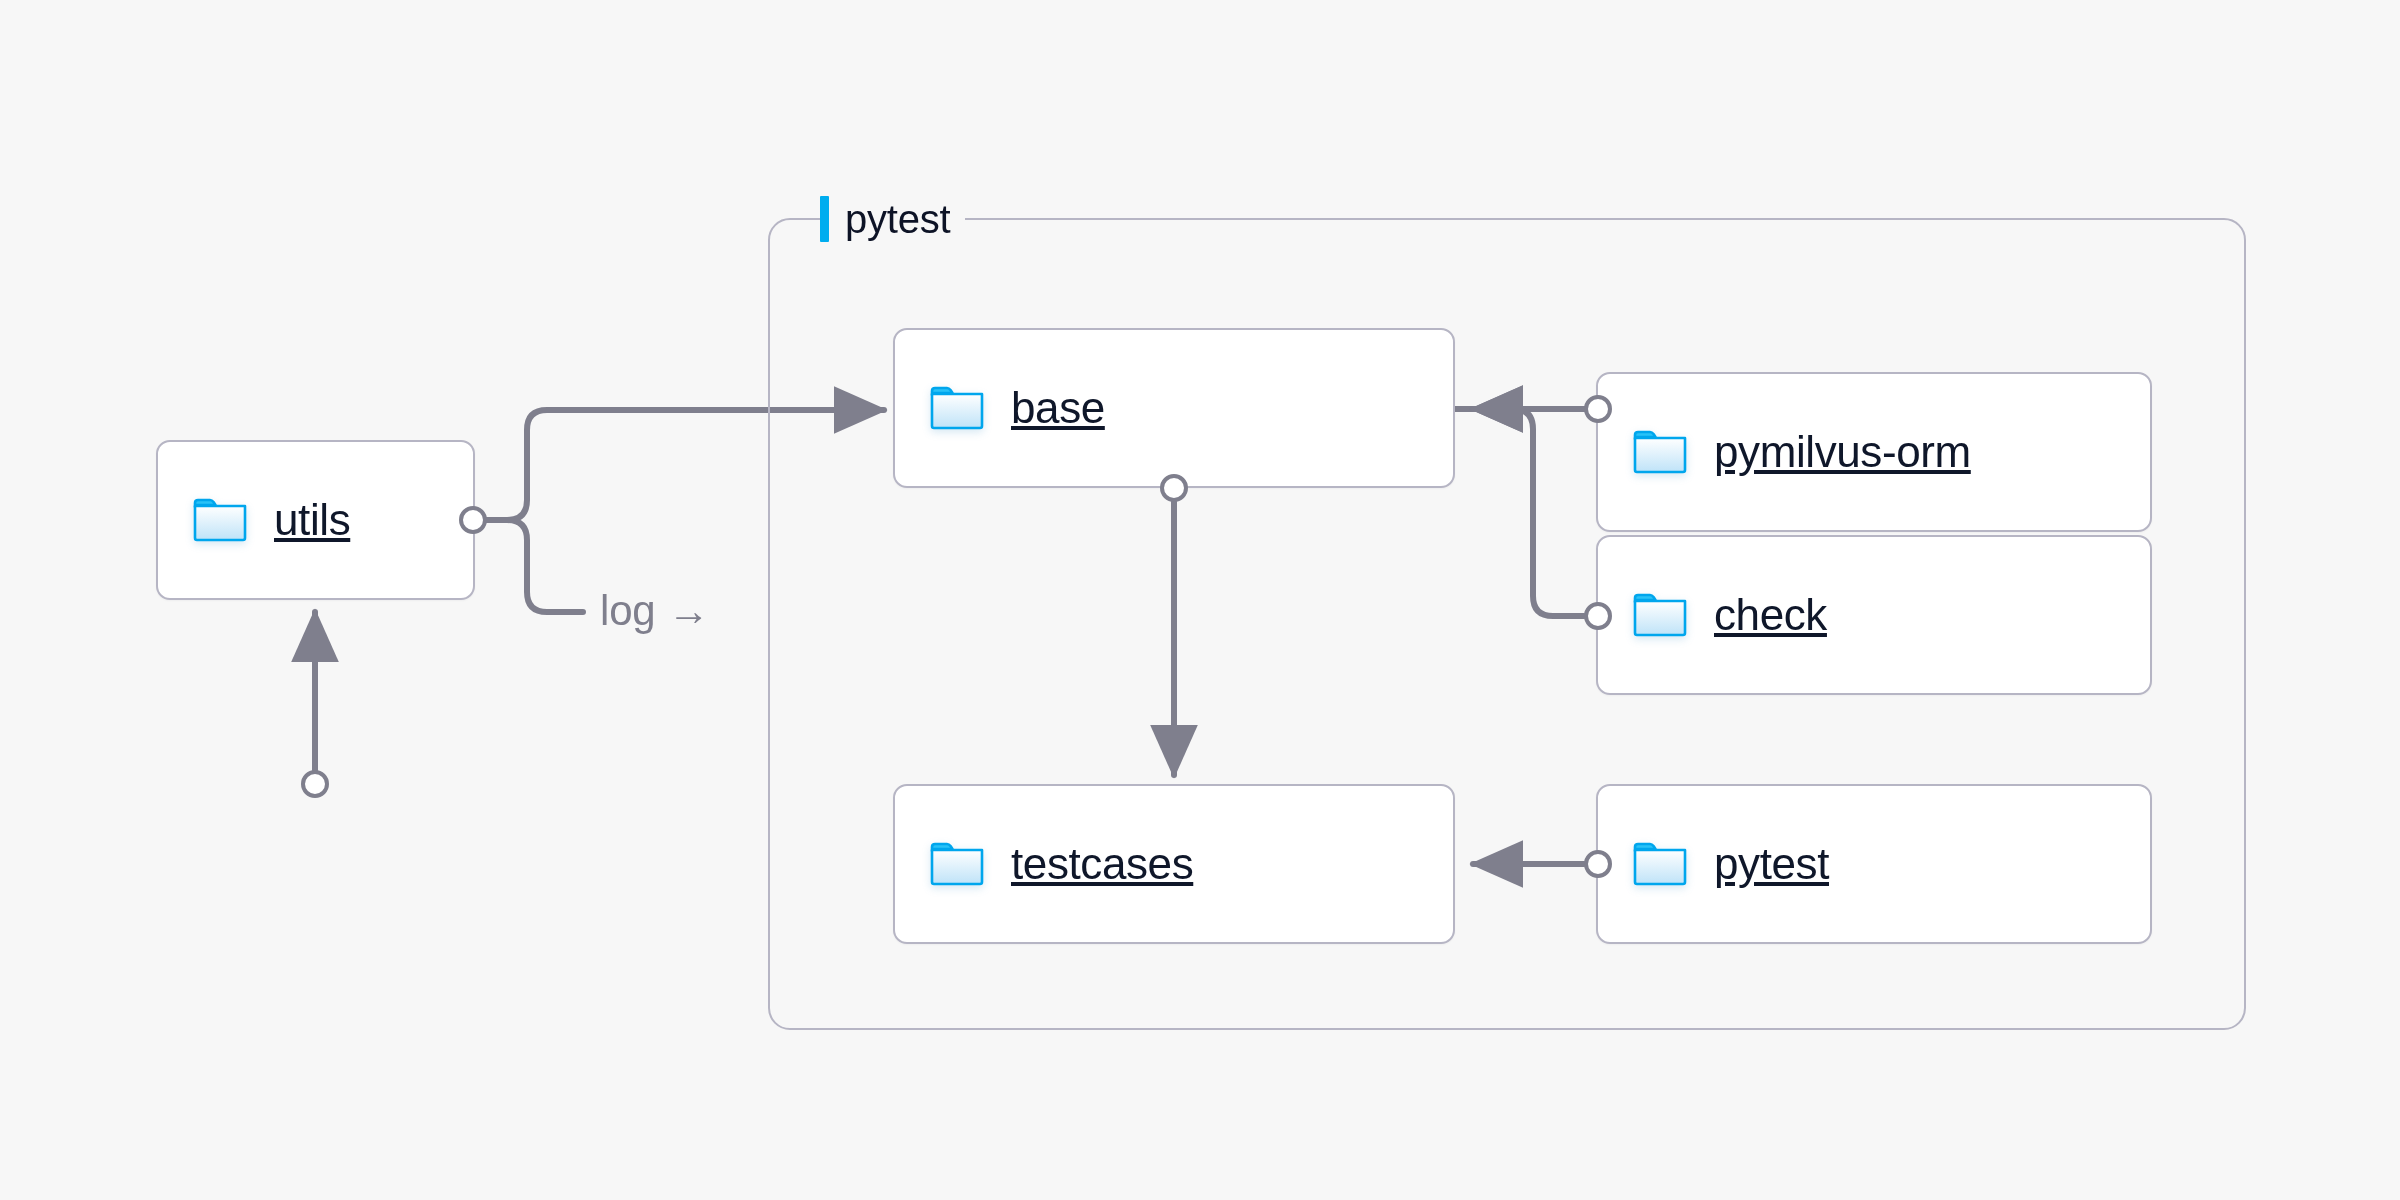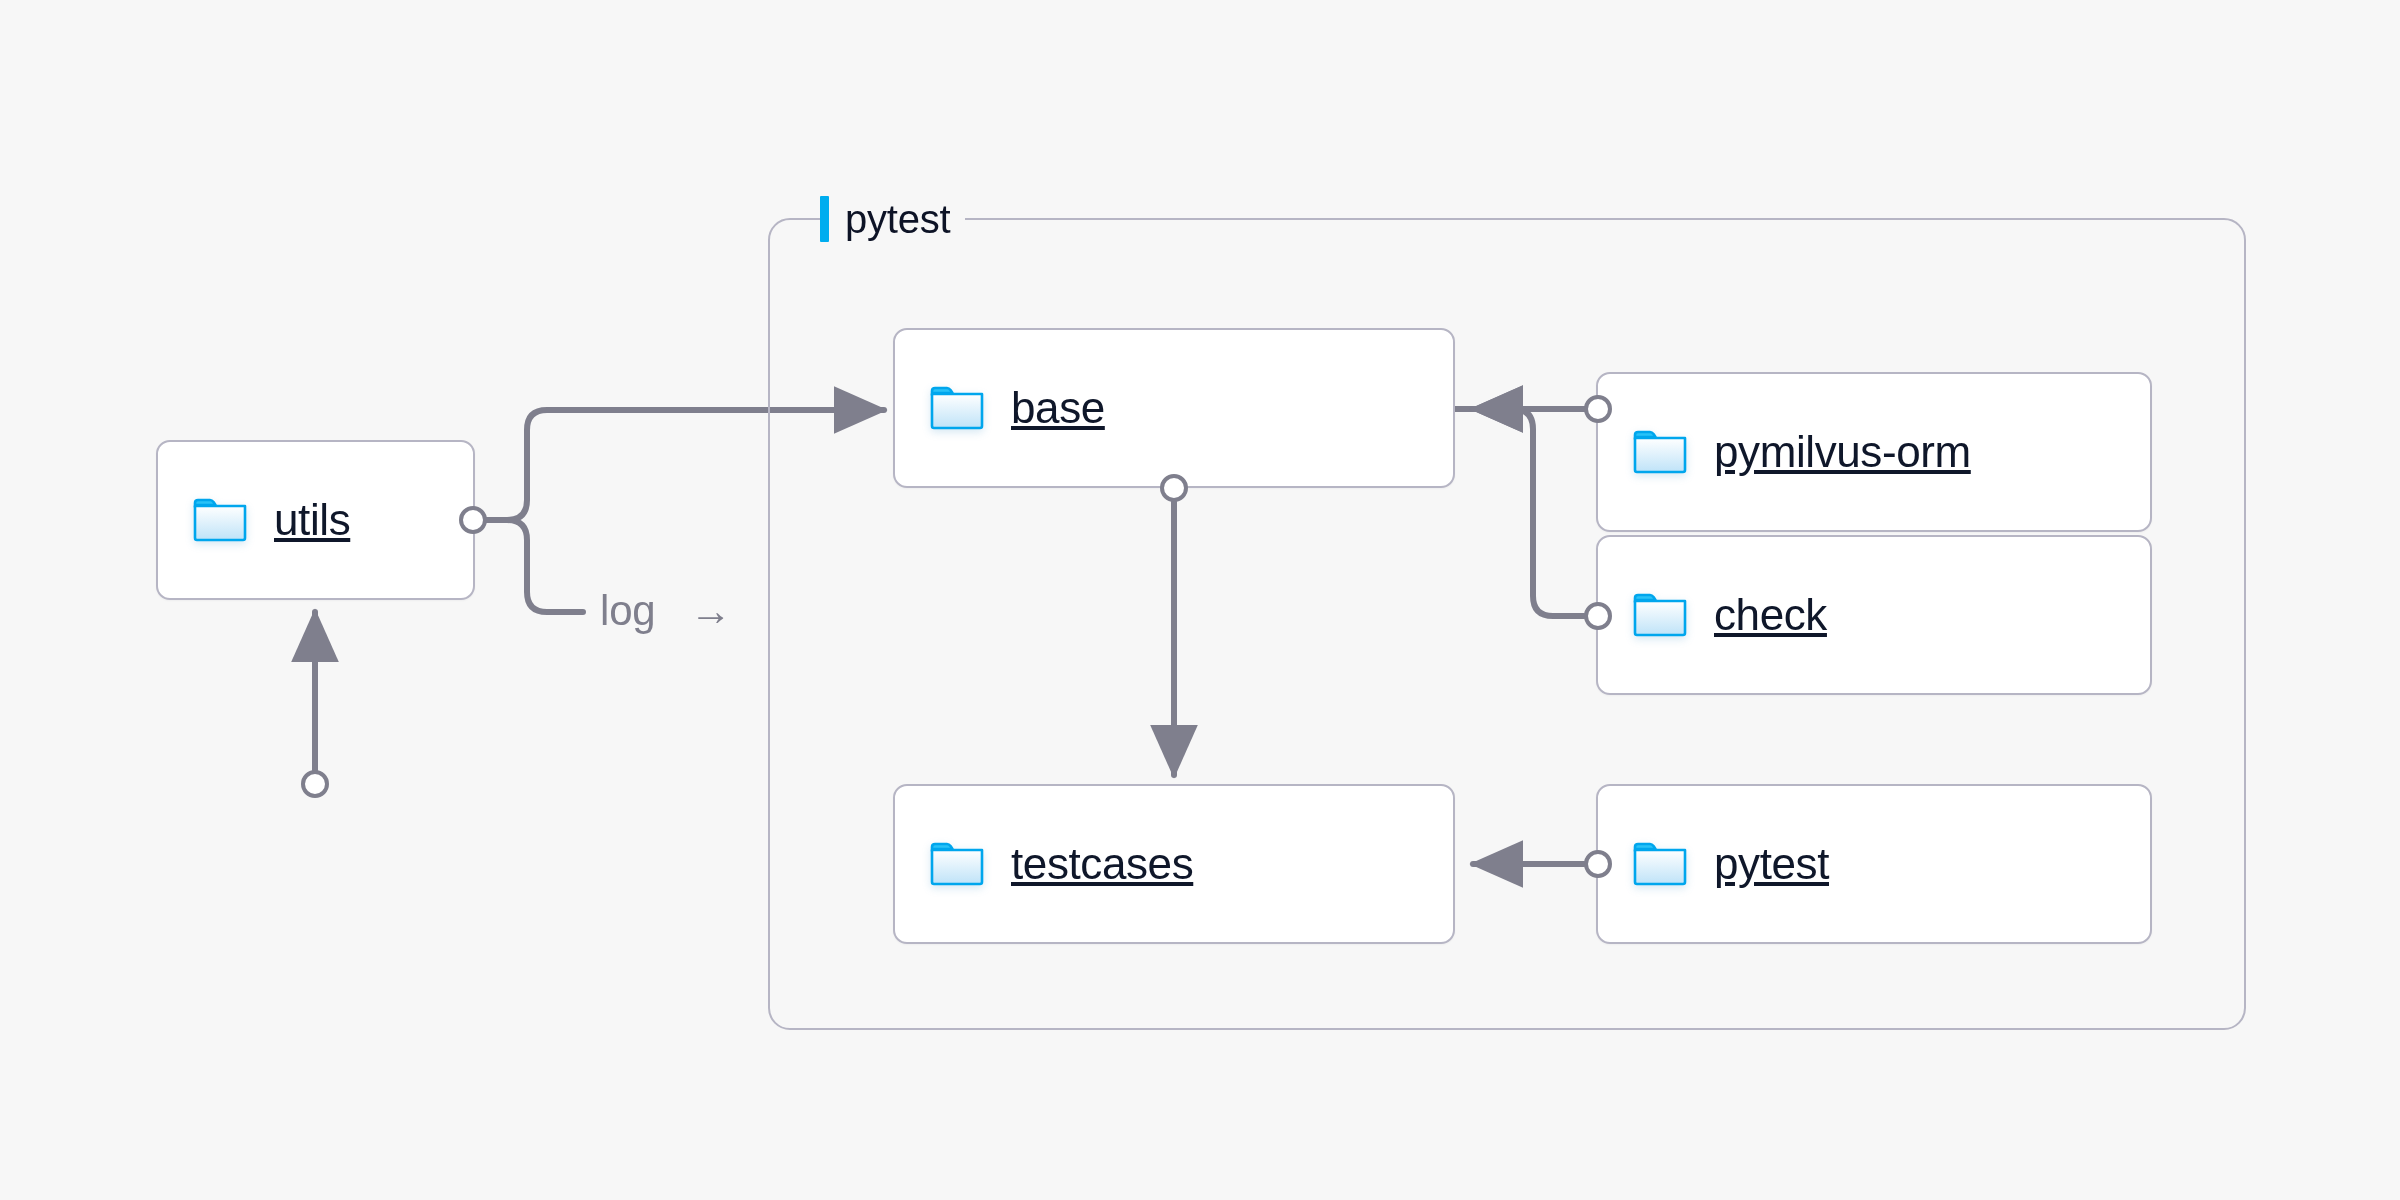--- a/index.html
+++ b/index.html
@@ -101,21 +101,21 @@
     border: 4px solid #7f7f8d;
     border-radius: 50%;
     background: #ffffff;
   }
 
   
   .edge-label {
     position: absolute;
     display: flex;
     align-items: center;
-    gap: 34px;
+    gap: 12px;
     color: #7f7f8d;
     font-size: 42px;
     line-height: 1;
     white-space: nowrap;
     letter-spacing: -0.2px;
   }
   .edge-label-arrow {
     font-size: 42px;
     line-height: 1;
     color: #7f7f8d;

